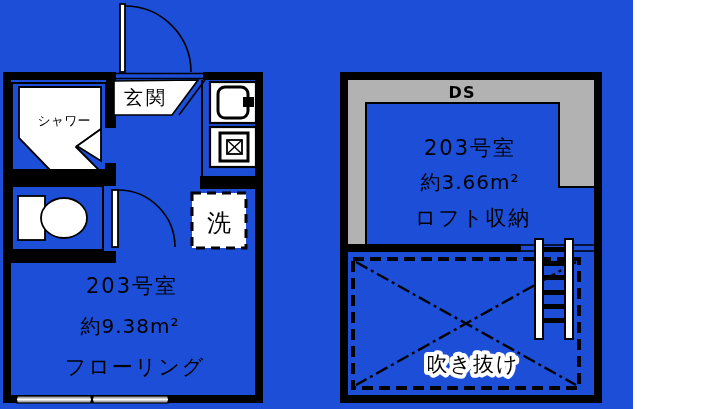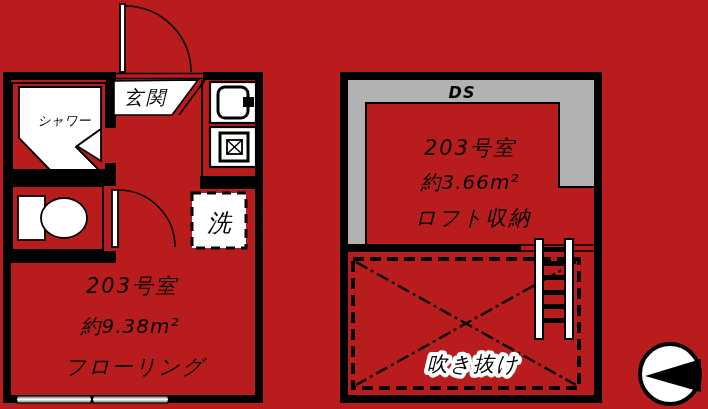--- a/index.html
+++ b/index.html
@@ -1,16 +1,16 @@
 <!DOCTYPE html>
 <html><head>
 <meta charset="utf-8">
 <style>
   html,body{margin:0;padding:0;background:#ffffff;}
-  .canvas{position:relative;width:708px;height:409px;background:#b91c1c;overflow:hidden;font-style:italic;}
+  .canvas{position:relative;width:633px;height:409px;background:#1d4ed8;overflow:hidden;}
   svg{display:block;}
   text{font-family:"DejaVu Sans",sans-serif;fill:#000;}
   .lbl-big{font-size:21px;letter-spacing:2px;}
   .lbl-area{font-size:20px;letter-spacing:1px;}
   .lbl-mid{font-size:19px;letter-spacing:3px;}
   .lbl-small{font-size:13px;letter-spacing:0px;}
   .lbl-sen{font-size:24px;}
   .lbl-ds{font-size:16px;font-weight:bold;letter-spacing:1px;}
   .halo{paint-order:stroke;stroke:#ffffff;stroke-width:8px;stroke-linejoin:round;}
 </style>

